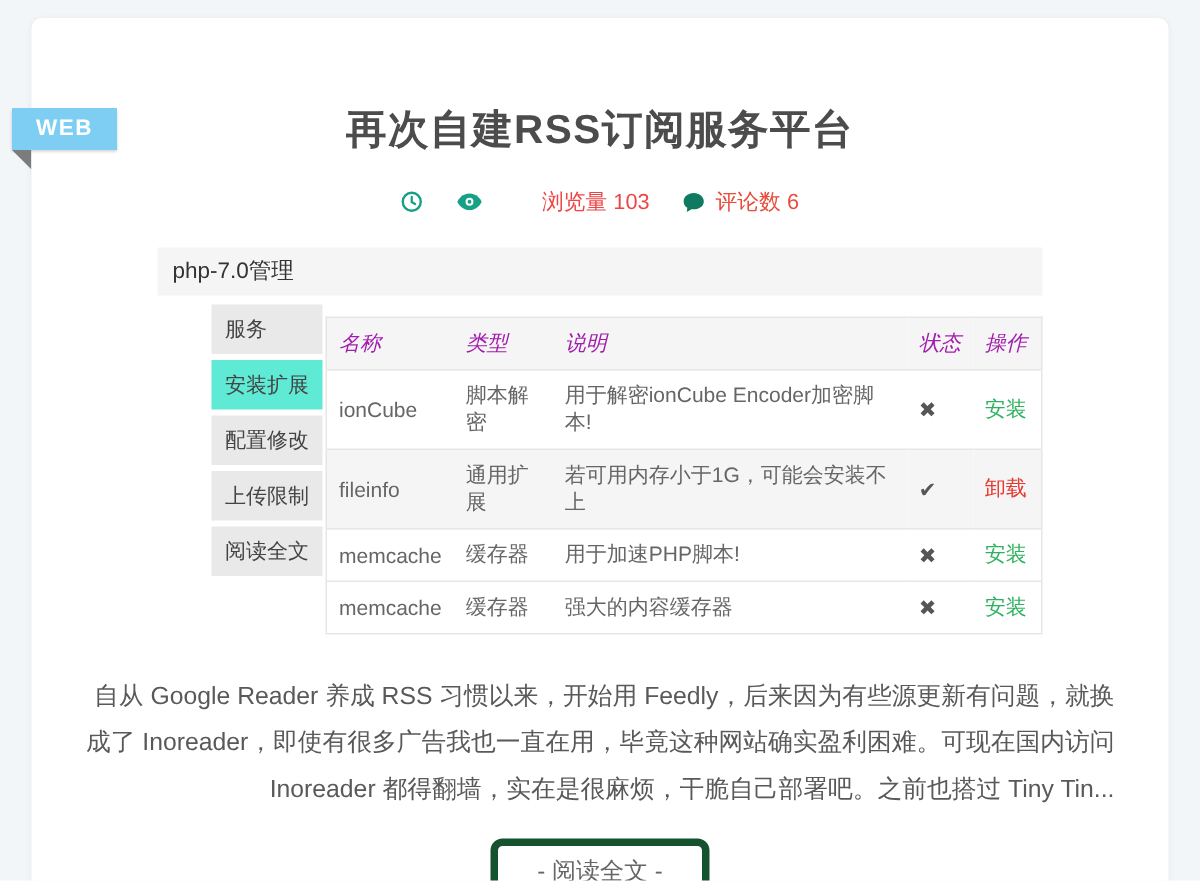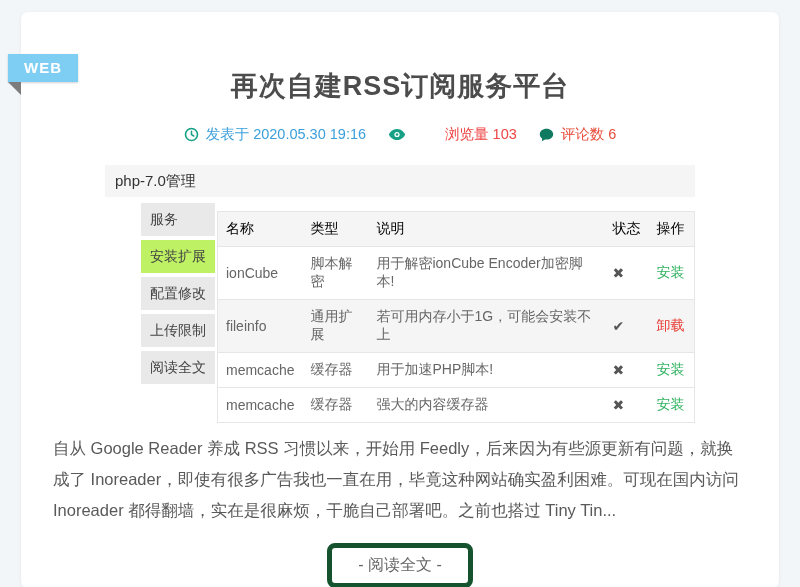--- a/index.html
+++ b/index.html
@@ -15,21 +15,21 @@
     width: 758px;
     min-height: 558px;
     margin: 12px auto 0;
     background: #ffffff;
     border-radius: 7px;
     box-shadow: 0 1px 4px rgba(0,0,0,0.06);
   }
   
   .ribbon {
     position: absolute;
-    top: 42px;
+    top: 60px;
     left: -13px;
     width: 70px;
     height: 28px;
     background: #7ecef4;
     color: #ffffff;
     font-size: 15px;
     font-weight: bold;
     letter-spacing: 1px;
     text-align: center;
     line-height: 28px;
@@ -83,51 +83,52 @@
     height: 33px;
     line-height: 33px;
     margin-bottom: 4px;
     background: #e9e9e9;
     color: #444;
     font-size: 14px;
     padding-left: 9px;
     cursor: pointer;
     margin-left: 36px;
   }
-  .side-item.active { background: #bef264; }
+  .side-item.active { background: #5eead4; }
   .ext-table {
     flex: 1;
     margin: 8px 0 0 2px;
     border-collapse: collapse;
     font-size: 14px;
     color: #666;
     border: 1px solid #e6e6e6;
   }
   .ext-table th, .ext-table td {
     text-align: left;
     font-weight: normal;
     padding: 8px 8px;
     border-bottom: 1px solid #e6e6e6;
   }
-  .ext-table thead tr { background: #f5f5f5; color: #000000; }
+  .ext-table thead tr { background: #f5f5f5; color: #a21caf; font-style: italic; }
   .ext-table tr.striped { background: #f5f5f5; }
   .col-name  { width: 84px; }
   .col-type  { width: 66px; }
   .col-state { width: 44px; }
   .col-op    { width: 46px; }
   .status-mark { font-size: 14px; color: #555; font-weight: bold; }
   .op-link { text-decoration: none; cursor: pointer; }
   .op-link.green { color: #2fb25f; }
   .op-link.red   { color: #e8382f; }
   
   .excerpt {
-    margin: 10px 36px 0 32px;
+    margin: 26px 36px 0 32px;
     font-size: 16.5px;
     line-height: 31px;
     color: #595959;
+    text-align: right;
   }
   
   .read-more-wrap { text-align: center; margin: 17px 0 30px; }
   .read-more {
     display: inline-block;
     background: #fff;
     border: 5px solid #14532d;
     border-radius: 8px;
     color: #666;
     font-size: 16px;
@@ -147,21 +148,20 @@
   </div>
 
   <h1 class="title">再次自建RSS订阅服务平台</h1>
 
   <div class="meta">
     <span class="meta-item">
       <svg width="15" height="15" viewBox="0 0 16 16">
         <circle cx="8" cy="8" r="6.4" fill="none" stroke="#16a085" stroke-width="1.7"></circle>
         <path d="M8 4.6 V8.2 L10.4 9.6" fill="none" stroke="#16a085" stroke-width="1.6" stroke-linecap="round"></path>
       </svg>
-      <span class="date">发表于 2020.05.30 19:16</span>
     </span>
     <span class="meta-item">
       <svg width="18" height="13" viewBox="0 0 20 14">
         <path d="M10 0.8 C5 0.8 1.8 4.8 1 7 c0.8 2.2 4 6.2 9 6.2 s8.2 -4 9 -6.2 C18.2 4.8 15 0.8 10 0.8 z" fill="#16a085"></path>
         <circle cx="10" cy="7" r="2.9" fill="#ffffff"></circle>
         <circle cx="10" cy="7" r="1.4" fill="#16a085"></circle>
       </svg>
       <span class="views">浏览量 103</span>
     </span>
     <span class="meta-item">

